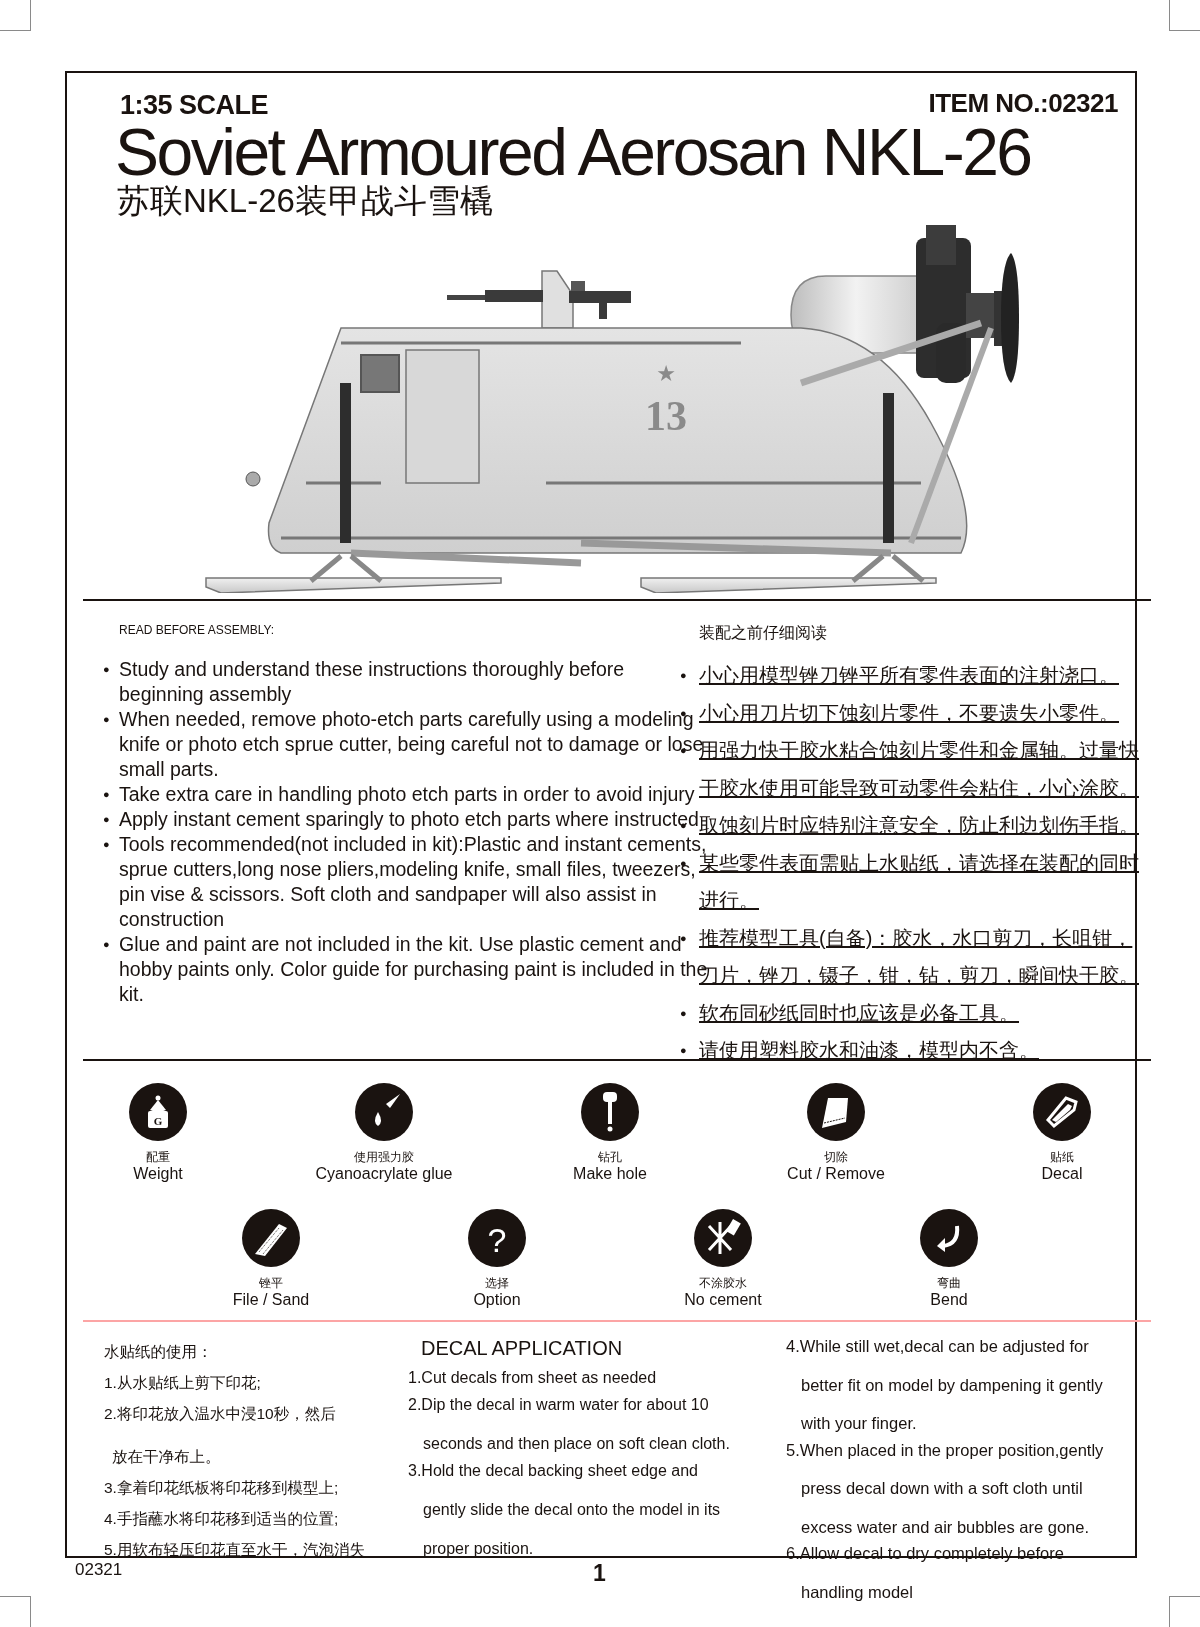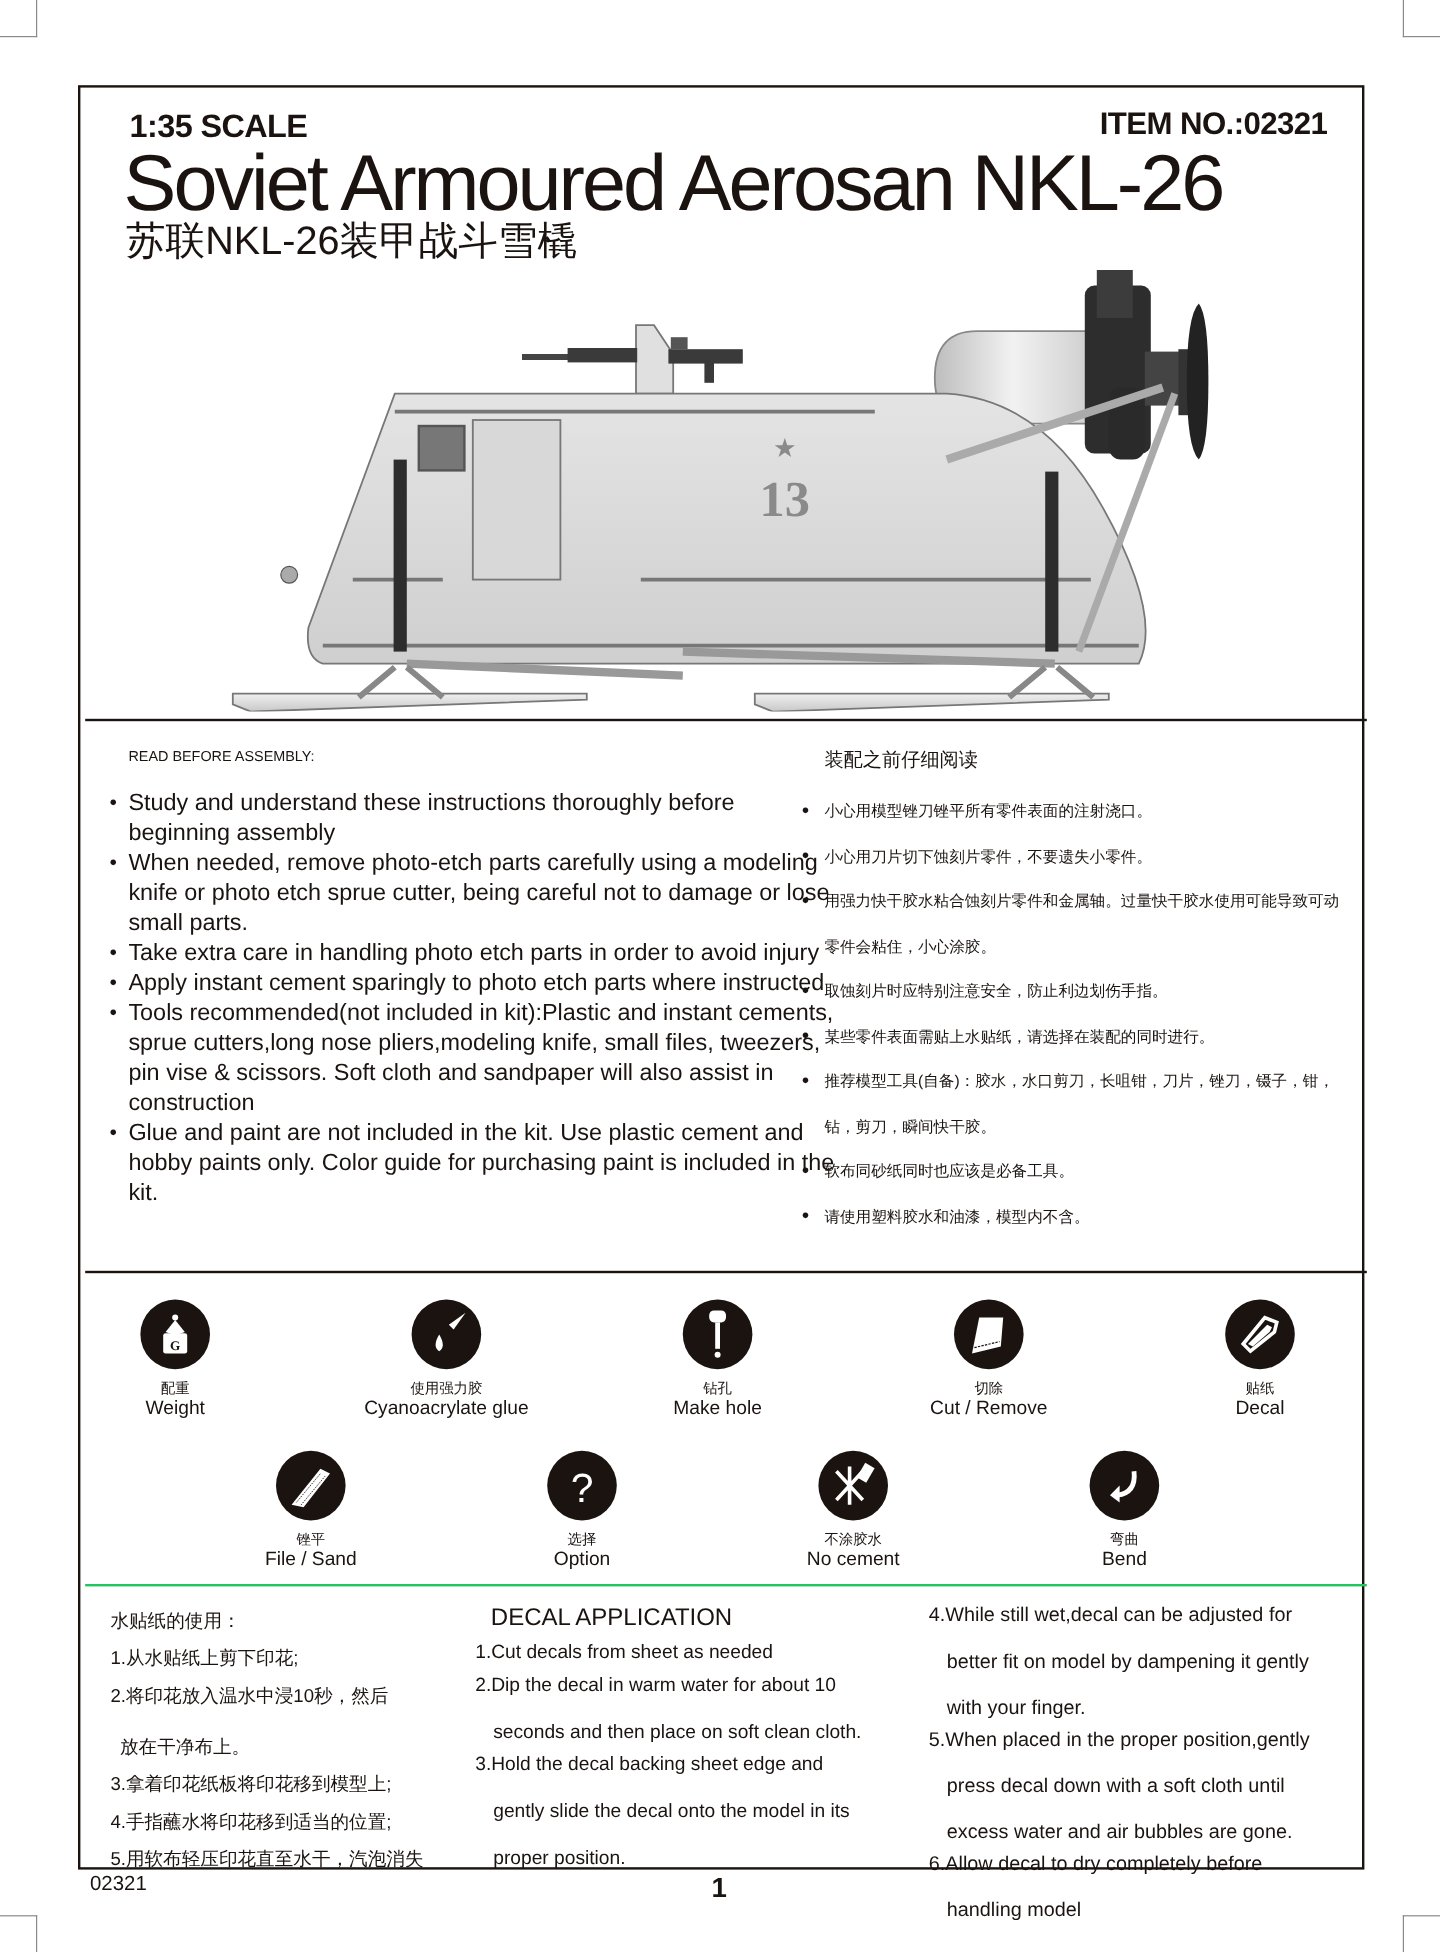--- a/index.html
+++ b/index.html
@@ -6,42 +6,42 @@
   body { width:1200px; height:1627px; position:relative; overflow:hidden;
          font-family:"Liberation Sans", sans-serif; color:#1a1310; }
   .crop { position:absolute; border-color:#8a8a8a; border-style:solid; width:30px; height:30px; }
   .crop.tl { left:0; top:0; border-width:0 1px 1px 0; }
   .crop.tr { right:0; top:0; border-width:0 0 1px 1px; }
   .crop.bl { left:0; bottom:0; border-width:1px 1px 0 0; }
   .crop.br { right:0; bottom:0; border-width:1px 0 0 1px; }
 
   .frame { position:absolute; left:65px; top:71px; width:1068px; height:1483px;
            border:2px solid #1a1310; }
-  .sec { position:absolute; left:4px; width:100%; }
+  .sec { position:absolute; left:16px; width:100%; }
   .sec-head { top:0; height:526px; }
   .sec-read { top:526px; height:460px; border-top:2px solid #1a1310; }
   .sec-icons { top:986px; height:261px; border-top:2px solid #1a1310; }
-  .sec-decal { top:1247px; height:236px; border-top:2px solid #22c55e; }
+  .sec-decal { top:1247px; height:236px; border-top:2px solid #fca5a5; }
 
   .scale { position:absolute; left:37px; top:17px; font-size:27px; font-weight:bold; letter-spacing:-0.5px; }
   .itemno { position:absolute; right:33px; top:15px; font-size:26px; font-weight:bold; letter-spacing:-0.5px; }
   .title { position:absolute; left:32px; top:46px; font-size:66px; font-weight:normal; letter-spacing:-2.5px; line-height:66px; }
   .subtitle { position:absolute; left:34px; top:113px; font-size:33px; line-height:30px; }
 
   .vehicle { position:absolute; left:118px; top:150px; width:895px; height:370px; }
 
   .read-en { position:absolute; left:20px; top:0; width:620px; }
   .read-en .h { position:absolute; left:16px; top:22px; font-size:12px; }
   .read-en ul { position:absolute; left:0; top:56px; margin:0; padding:0; list-style:none; }
   .read-en li { position:relative; padding-left:16px; font-size:19.5px; line-height:25px; width:590px; }
   .read-en li::before { content:"\25CF"; position:absolute; left:0; top:0; font-size:11px; }
   .read-cn { position:absolute; left:597px; top:0; width:460px; }
   .read-cn .h { position:absolute; left:19px; top:22px; font-size:16px; }
   .read-cn ul { position:absolute; left:0; top:56px; margin:0; padding:0; list-style:none; }
-  .read-cn li { position:relative; padding-left:19px; font-size:13px; line-height:37.5px; width:440px; }
+  .read-cn li { position:relative; padding-left:19px; font-size:20px; line-height:37.5px; width:440px;text-decoration:underline; }
   .read-cn li::before { content:"\25CF"; position:absolute; left:0; top:0; font-size:11px; }
 
   .icon-item { position:absolute; width:200px; text-align:center; }
   .icon-circle { width:58px; height:58px; border-radius:50%; background:#1a1310; margin:0 auto;
                  display:flex; align-items:center; justify-content:center; }
   .icon-circle svg { width:44px; height:44px; }
   .icon-cn { font-size:12px; margin-top:9px; line-height:14px; }
   .icon-en { font-size:16px; line-height:19px; }
 
   .decal-cn { position:absolute; left:21px; top:14px; width:290px; }

